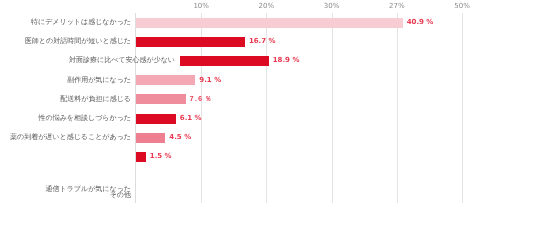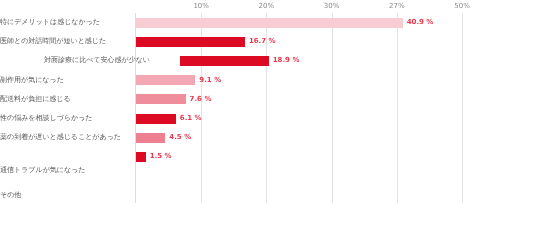--- a/index.html
+++ b/index.html
@@ -80,20 +80,21 @@
     height: 19.2px;
     display: block;
   }
   .cat-label {
     position: absolute;
     left: 0;
     top: 0;
     width: 131px;
     height: 19.2px;
     line-height: 19.2px;
+    text-align: right;
     font-size: 7px;
     color: #555555;
     white-space: nowrap;
     overflow: hidden;
   }
   .bar-wrap {
     position: absolute;
     left: 136px;
     top: 0;
     height: 19.2px;
@@ -165,21 +166,21 @@
         <div class="cat-label">副作用が気になった</div>
         <div class="bar-wrap">
           <div class="bar" style="width: 59.332px; background: rgb(243, 168, 180);"></div>
           <div class="bar-value" style="left: 63.332px; color: rgb(232, 56, 79);">9.1 %</div>
         </div>
       </div>
       <div class="row" style="top: 76.8px;">
         <div class="cat-label">配送料が負担に感じる</div>
         <div class="bar-wrap">
           <div class="bar" style="width: 49.552px; background: rgb(239, 141, 156);"></div>
-          <div class="bar-value" style="left: 53.552px; color: rgb(232, 56, 79);">7.6 %</div>
+          <div class="bar-value" style="left: 53.552px; color: rgb(232, 56, 79); font-family: Liberation Mono, monospace;">7.6 %</div>
         </div>
       </div>
       <div class="row" style="top: 96px; padding-left: 44px;">
         <div class="cat-label">性の悩みを相談しづらかった</div>
         <div class="bar-wrap">
           <div class="bar" style="width: 39.772px; background: rgb(220, 11, 35);"></div>
           <div class="bar-value" style="left: 43.772px; color: rgb(232, 56, 79);">6.1 %</div>
         </div>
       </div>
       <div class="row" style="top: 115.2px;">
@@ -188,21 +189,21 @@
           <div class="bar" style="width: 29.34px; background: rgb(238, 127, 144);"></div>
           <div class="bar-value" style="left: 33.34px; color: rgb(232, 56, 79);">4.5 %</div>
         </div>
       </div>
       <div class="row" style="top: 134.4px;">
         <div class="bar-wrap">
           <div class="bar" style="width: 9.78px; background: rgb(220, 11, 35);"></div>
           <div class="bar-value" style="left: 13.78px; color: rgb(232, 56, 79);">1.5 %</div>
         </div>
       </div>
-      <div class="row" style="top: 148px;">
+      <div class="row" style="top: 167px;">
         <div class="cat-label">通信トラブルが気になった</div>
         <div class="bar-wrap"></div>
       </div>
       <div class="row" style="top: 172.8px;">
         <div class="cat-label">その他</div>
         <div class="bar-wrap"></div>
       </div>
     </div>
 
 </div>

